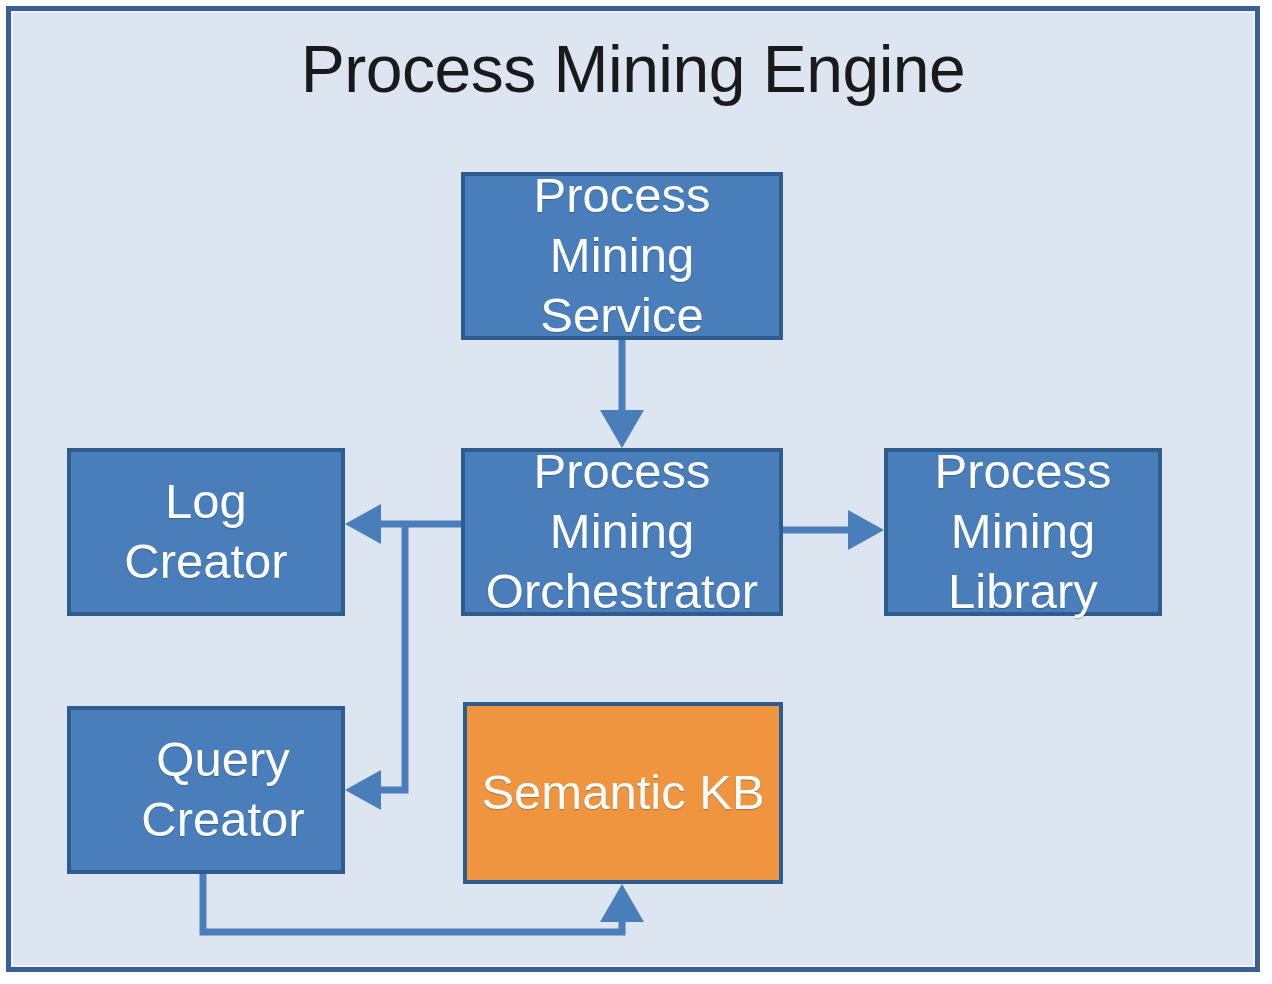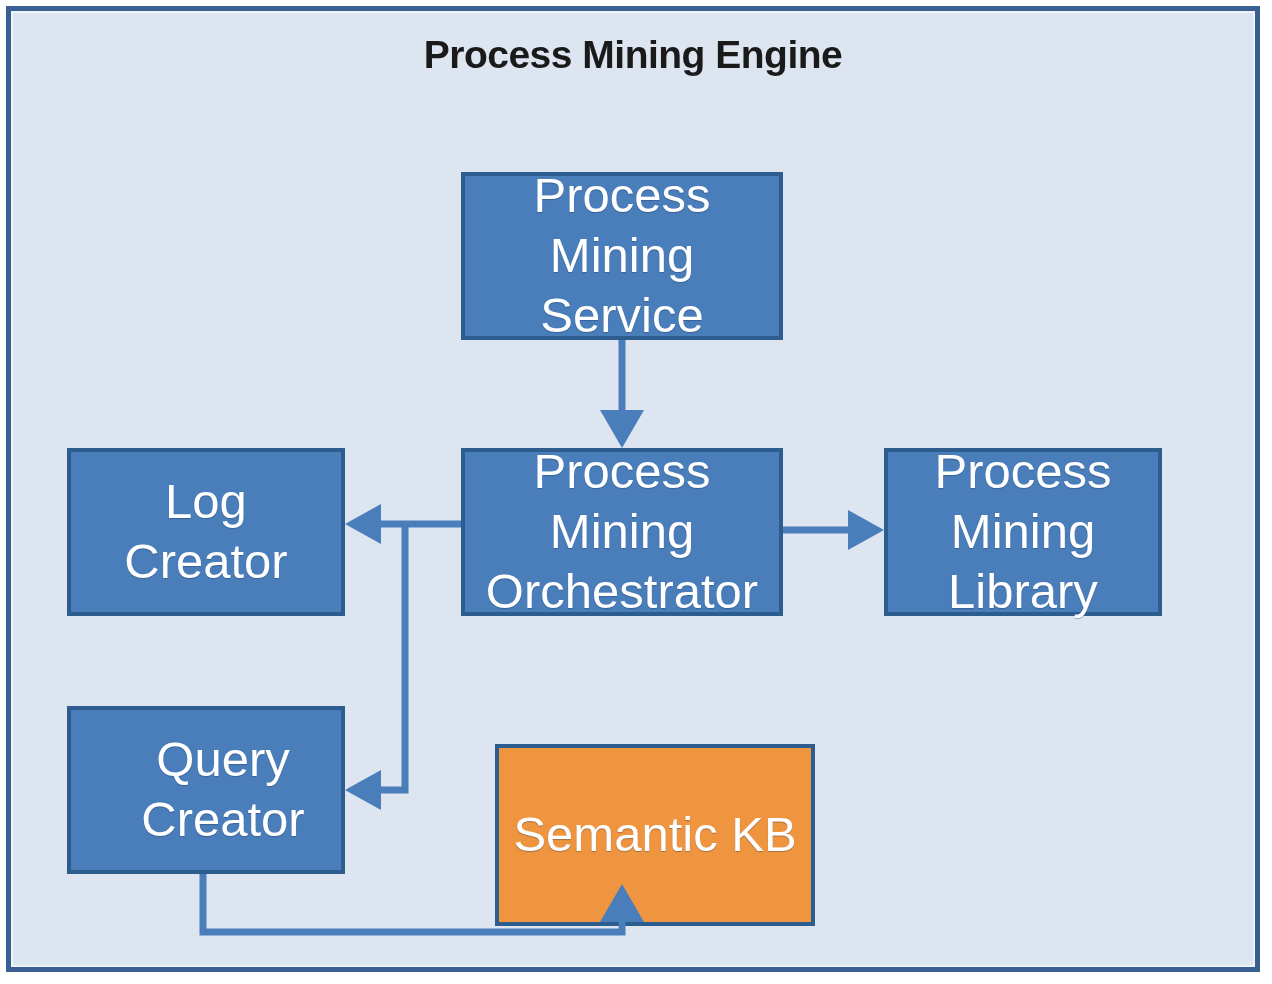--- a/index.html
+++ b/index.html
@@ -28,23 +28,23 @@
     box-shadow: inset 0 0 0 2px #eef3fa;
   }
 
   
   #engine-title {
     position: absolute;
     left: 0;
     top: 24px;
     width: 100%;
     text-align: center;
-    font-size: 39px;
+    font-size: 66px;
     line-height: 1.05;
-    font-weight: 700;
+    font-weight: 400;
     color: #1a1a1a;
     letter-spacing: -0.5px;
     font-family: "Liberation Sans", sans-serif;
   }
 
   
   .node {
     position: absolute;
     box-sizing: border-box;
     border: 4px solid #2d5c8f;
@@ -65,21 +65,21 @@
     background: #f0953f;
     border-color: #2d5c8f;
   }
 
   
   #node-service      { left: 461px; top: 172px; width: 322px; height: 168px; }
   #node-orchestrator { left: 461px; top: 448px; width: 322px; height: 168px; }
   #node-log-creator  { left: 67px;  top: 448px; width: 278px; height: 168px; justify-content: center; }
   #node-library      { left: 884px; top: 448px; width: 278px; height: 168px; }
   #node-query-creator{ left: 67px;  top: 706px; width: 278px; height: 168px; padding-left: 40px; }
-  #node-semantic-kb  { left: 463px; top: 744px; width: 320px; height: 182px; margin-left: 32px; }
+  #node-semantic-kb  { left: 463px; top: 702px; width: 320px; height: 182px; }
 
   
   #connectors {
     position: absolute;
     left: 0;
     top: 0;
     width: 1272px;
     height: 984px;
     pointer-events: none;
   }

